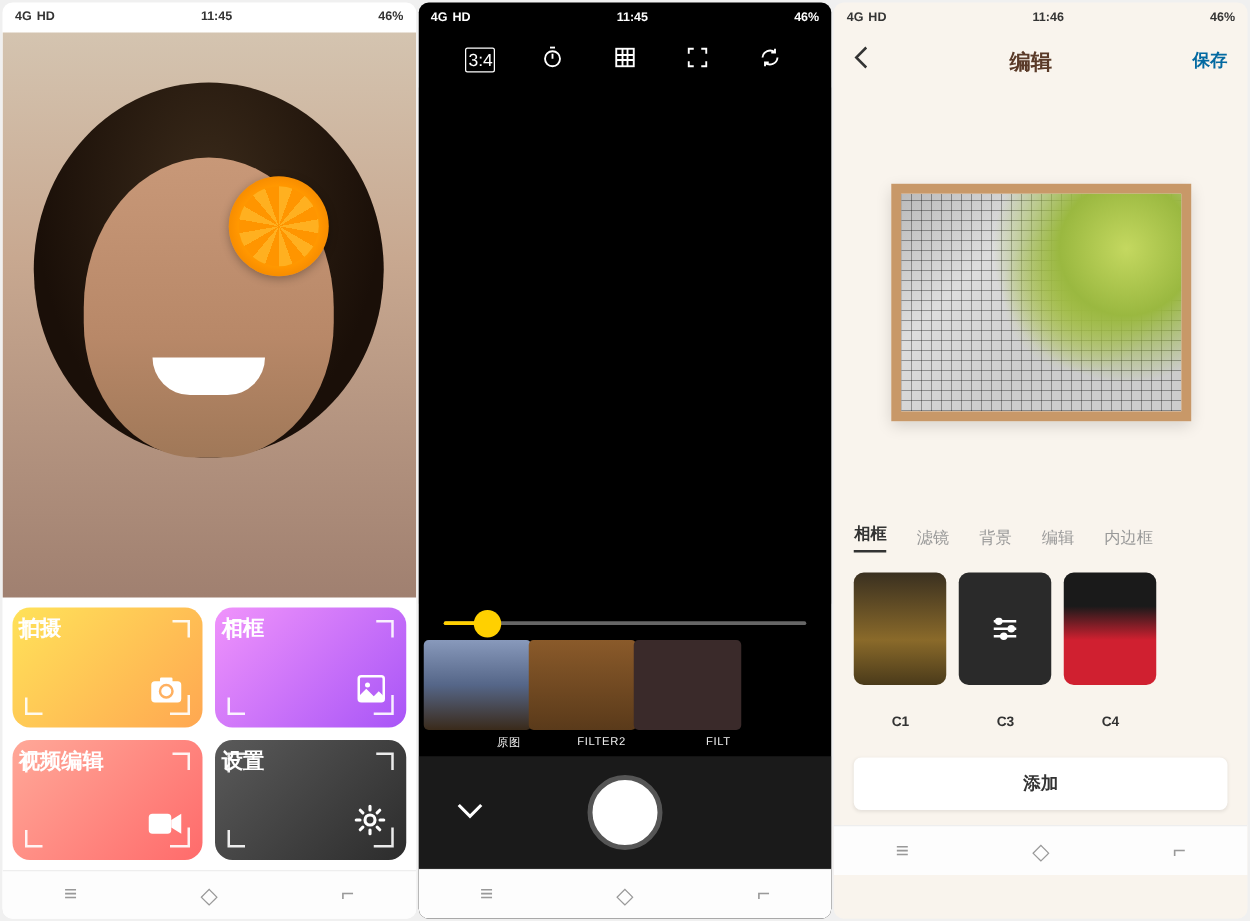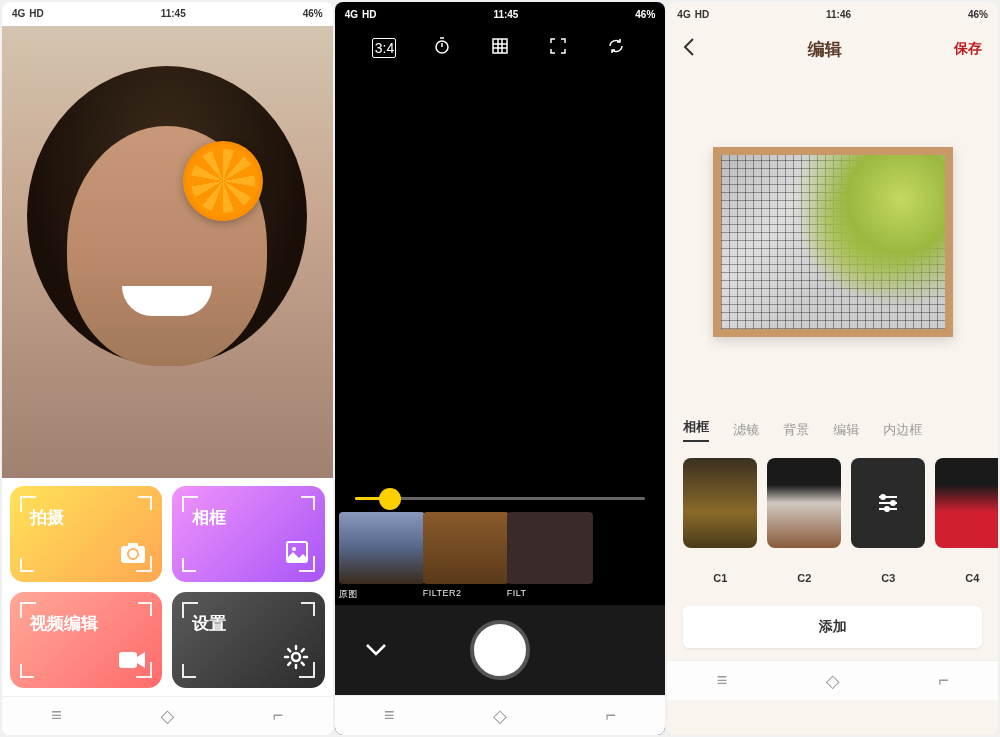--- a/index.html
+++ b/index.html
@@ -12,21 +12,21 @@
 .nav-ic{color:#999;font-size:18px}
 
 
 .s1-hero{height:460px;background:linear-gradient(180deg,#d4c4b0 0%,#c8a890 40%,#a08070 100%);position:relative;overflow:hidden}
 .s1-face{position:absolute;top:100px;left:50%;transform:translateX(-50%);width:200px;height:240px;border-radius:50% 50% 45% 45%;background:linear-gradient(180deg,#c89878 0%,#b88868 60%,#a07858 100%)}
 .s1-hair{position:absolute;top:40px;left:50%;transform:translateX(-50%);width:280px;height:300px;border-radius:50%;background:radial-gradient(ellipse at 50% 30%,#3a2a1a 0%,#1a0f08 70%)}
 .s1-orange{position:absolute;top:115px;right:70px;width:80px;height:80px;border-radius:50%;background:radial-gradient(circle,#ffd700 0%,#ff9500 60%,#e07800 100%);box-shadow:0 2px 8px rgba(0,0,0,0.3)}
 .s1-orange::after{content:"";position:absolute;inset:8px;border-radius:50%;background:repeating-conic-gradient(#ffb020 0deg 20deg,#ff9500 20deg 40deg)}
 .s1-smile{position:absolute;top:260px;left:50%;transform:translateX(-50%);width:90px;height:30px;background:#fff;border-radius:0 0 45px 45px}
 .s1-cards{padding:8px;display:grid;grid-template-columns:1fr 1fr;gap:10px;flex:1}
-.card{border-radius:14px;padding:20px;position:relative;color:#fff;font-weight:700;font-size:17px;display:flex;flex-direction:column;justify-content:space-between;height:96px}
+.card{border-radius:14px;padding:5px;position:relative;color:#fff;font-weight:700;font-size:17px;display:flex;flex-direction:column;justify-content:space-between;height:96px}
 .card-corners{position:absolute;inset:10px;pointer-events:none}
 .card-corners::before,.card-corners::after{content:"";position:absolute;width:14px;height:14px;border:2px solid rgba(255,255,255,0.9)}
 .card-corners::before{top:0;left:0;border-right:0;border-bottom:0}
 .card-corners::after{bottom:0;right:0;border-left:0;border-top:0}
 .card-corners .c2,.card-corners .c3{position:absolute;width:14px;height:14px;border:2px solid rgba(255,255,255,0.9)}
 .card-corners .c2{top:0;right:0;border-left:0;border-bottom:0}
 .card-corners .c3{bottom:0;left:0;border-right:0;border-top:0}
 .card-ic{position:absolute;bottom:12px;right:16px;font-size:24px}
 .c-shoot{background:linear-gradient(135deg,#ffe259 0%,#ffa751 100%)}
 .c-frame{background:linear-gradient(135deg,#f093fb 0%,#a855f7 100%)}
@@ -36,37 +36,37 @@
 
 .s2{background:#000}
 .s2-top{height:44px;display:flex;align-items:center;justify-content:space-around;padding:0 20px}
 .s2-top-ic{color:#fff;font-size:16px;width:24px;text-align:center}
 .s2-view{flex:1;background:#000;position:relative}
 .s2-slider{padding:14px 20px 8px;display:flex;align-items:center}
 .slider-track{flex:1;height:3px;background:#666;border-radius:2px;position:relative}
 .slider-thumb{position:absolute;left:12%;top:50%;transform:translate(-50%,-50%);width:18px;height:18px;border-radius:50%;background:#ffd000;box-shadow:0 0 0 2px #ffd000}
 .slider-fill{position:absolute;left:0;top:0;height:100%;width:12%;background:#ffd000;border-radius:2px}
 .s2-filters{display:flex;gap:6px;padding:4px;overflow:hidden}
-.filter-item{width:78px;flex-shrink:0;text-align:left}
+.filter-item{width:78px;flex-shrink:0;text-align:right}
 .filter-thumb{width:86px;height:72px;border-radius:4px;background:#444}
 .ft1{background:linear-gradient(180deg,#8899bb 0%,#556688 50%,#3a2a1a 100%)}
 .ft2{background:linear-gradient(180deg,#2a3040 0%,#1a1f2a 40%,#4a3020 100%)}
 .ft3{background:linear-gradient(180deg,#8a5a2a 0%,#5a3a1a 100%)}
 .ft4{background:#3a2a2a}
 .filter-label{color:#eee;font-size:9px;margin-top:4px;display:block;letter-spacing:0.5px}
 .s2-bottom{height:90px;background:#1a1a1a;display:flex;align-items:center;justify-content:center;position:relative}
 .shutter{width:60px;height:60px;border-radius:50%;background:#fff;border:4px solid #555}
 .chev{position:absolute;left:30px;color:#fff;font-size:20px}
 
 
 .s3{background:#f9f4ed}
 .s3-header{height:46px;display:flex;align-items:center;justify-content:space-between;padding:0 16px}
 .s3-back{font-size:20px;color:#333}
 .s3-title{font-size:17px;font-weight:700;color:#5a3a28}
-.s3-save{font-size:14px;font-weight:600;color:#b91c1c}
+.s3-save{font-size:14px;font-weight:600;color:#0369a1}
 .s3-canvas{height:340px;display:flex;align-items:center;justify-content:center;padding:20px}
 .s3-photo{width:240px;height:190px;background:#fff;border:8px solid #c89868;box-shadow:0 4px 12px rgba(0,0,0,0.15);position:relative;overflow:hidden}
 .s3-photo-bg{position:absolute;inset:0;background:linear-gradient(135deg,#bbb 0%,#ddd 30%,#ccc 60%),repeating-linear-gradient(90deg,#aaa 0 1px,transparent 1px 8px),repeating-linear-gradient(0deg,#aaa 0 1px,transparent 1px 8px);background-blend-mode:multiply}
 .s3-leaves{position:absolute;right:-10px;top:-10px;width:180px;height:180px;background:radial-gradient(circle at 70% 30%,#c4d860 0%,#9ab840 30%,transparent 60%),radial-gradient(circle at 50% 50%,#b8cc50 0%,transparent 50%)}
 .s3-tabs{display:flex;padding:0 16px;gap:24px;font-size:13px;color:#999;height:36px;align-items:center}
 .s3-tab.active{color:#333;font-weight:700;border-bottom:2px solid #333;padding-bottom:4px}
 .s3-frames{display:flex;gap:10px;padding:10px 16px;overflow:hidden}
 .frame-item{width:74px;flex-shrink:0;text-align:center}
 .frame-thumb{width:74px;height:90px;border-radius:8px;background:#888}
 .fr1{background:linear-gradient(180deg,#3a3020 0%,#8a6a2a 60%,#4a3a1a 100%)}
@@ -264,24 +264,20 @@
     <span class="s3-tab">背景</span>
     <span class="s3-tab">编辑</span>
     <span class="s3-tab">内边框</span>
   </div>
   <div class="s3-frames">
     <div class="frame-item">
       <div class="frame-thumb fr1"></div>
       <span class="frame-label">C1</span>
     </div>
     <div class="frame-item">
-      <div class="frame-thumb fr2"></div>
-      <span class="frame-label">C2</span>
-    </div>
-    <div class="frame-item">
       <div class="frame-thumb fr3">
         <svg width="22" height="18" viewBox="0 0 22 18" fill="none" stroke="#fff" stroke-width="2">
             <path d="M2 3h18M2 9h18M2 15h18"></path>
             <circle cx="6" cy="3" r="2" fill="#fff"></circle>
             <circle cx="16" cy="9" r="2" fill="#fff"></circle>
             <circle cx="10" cy="15" r="2" fill="#fff"></circle>
           </svg>
       </div>
       <span class="frame-label">C3</span>
     </div>

